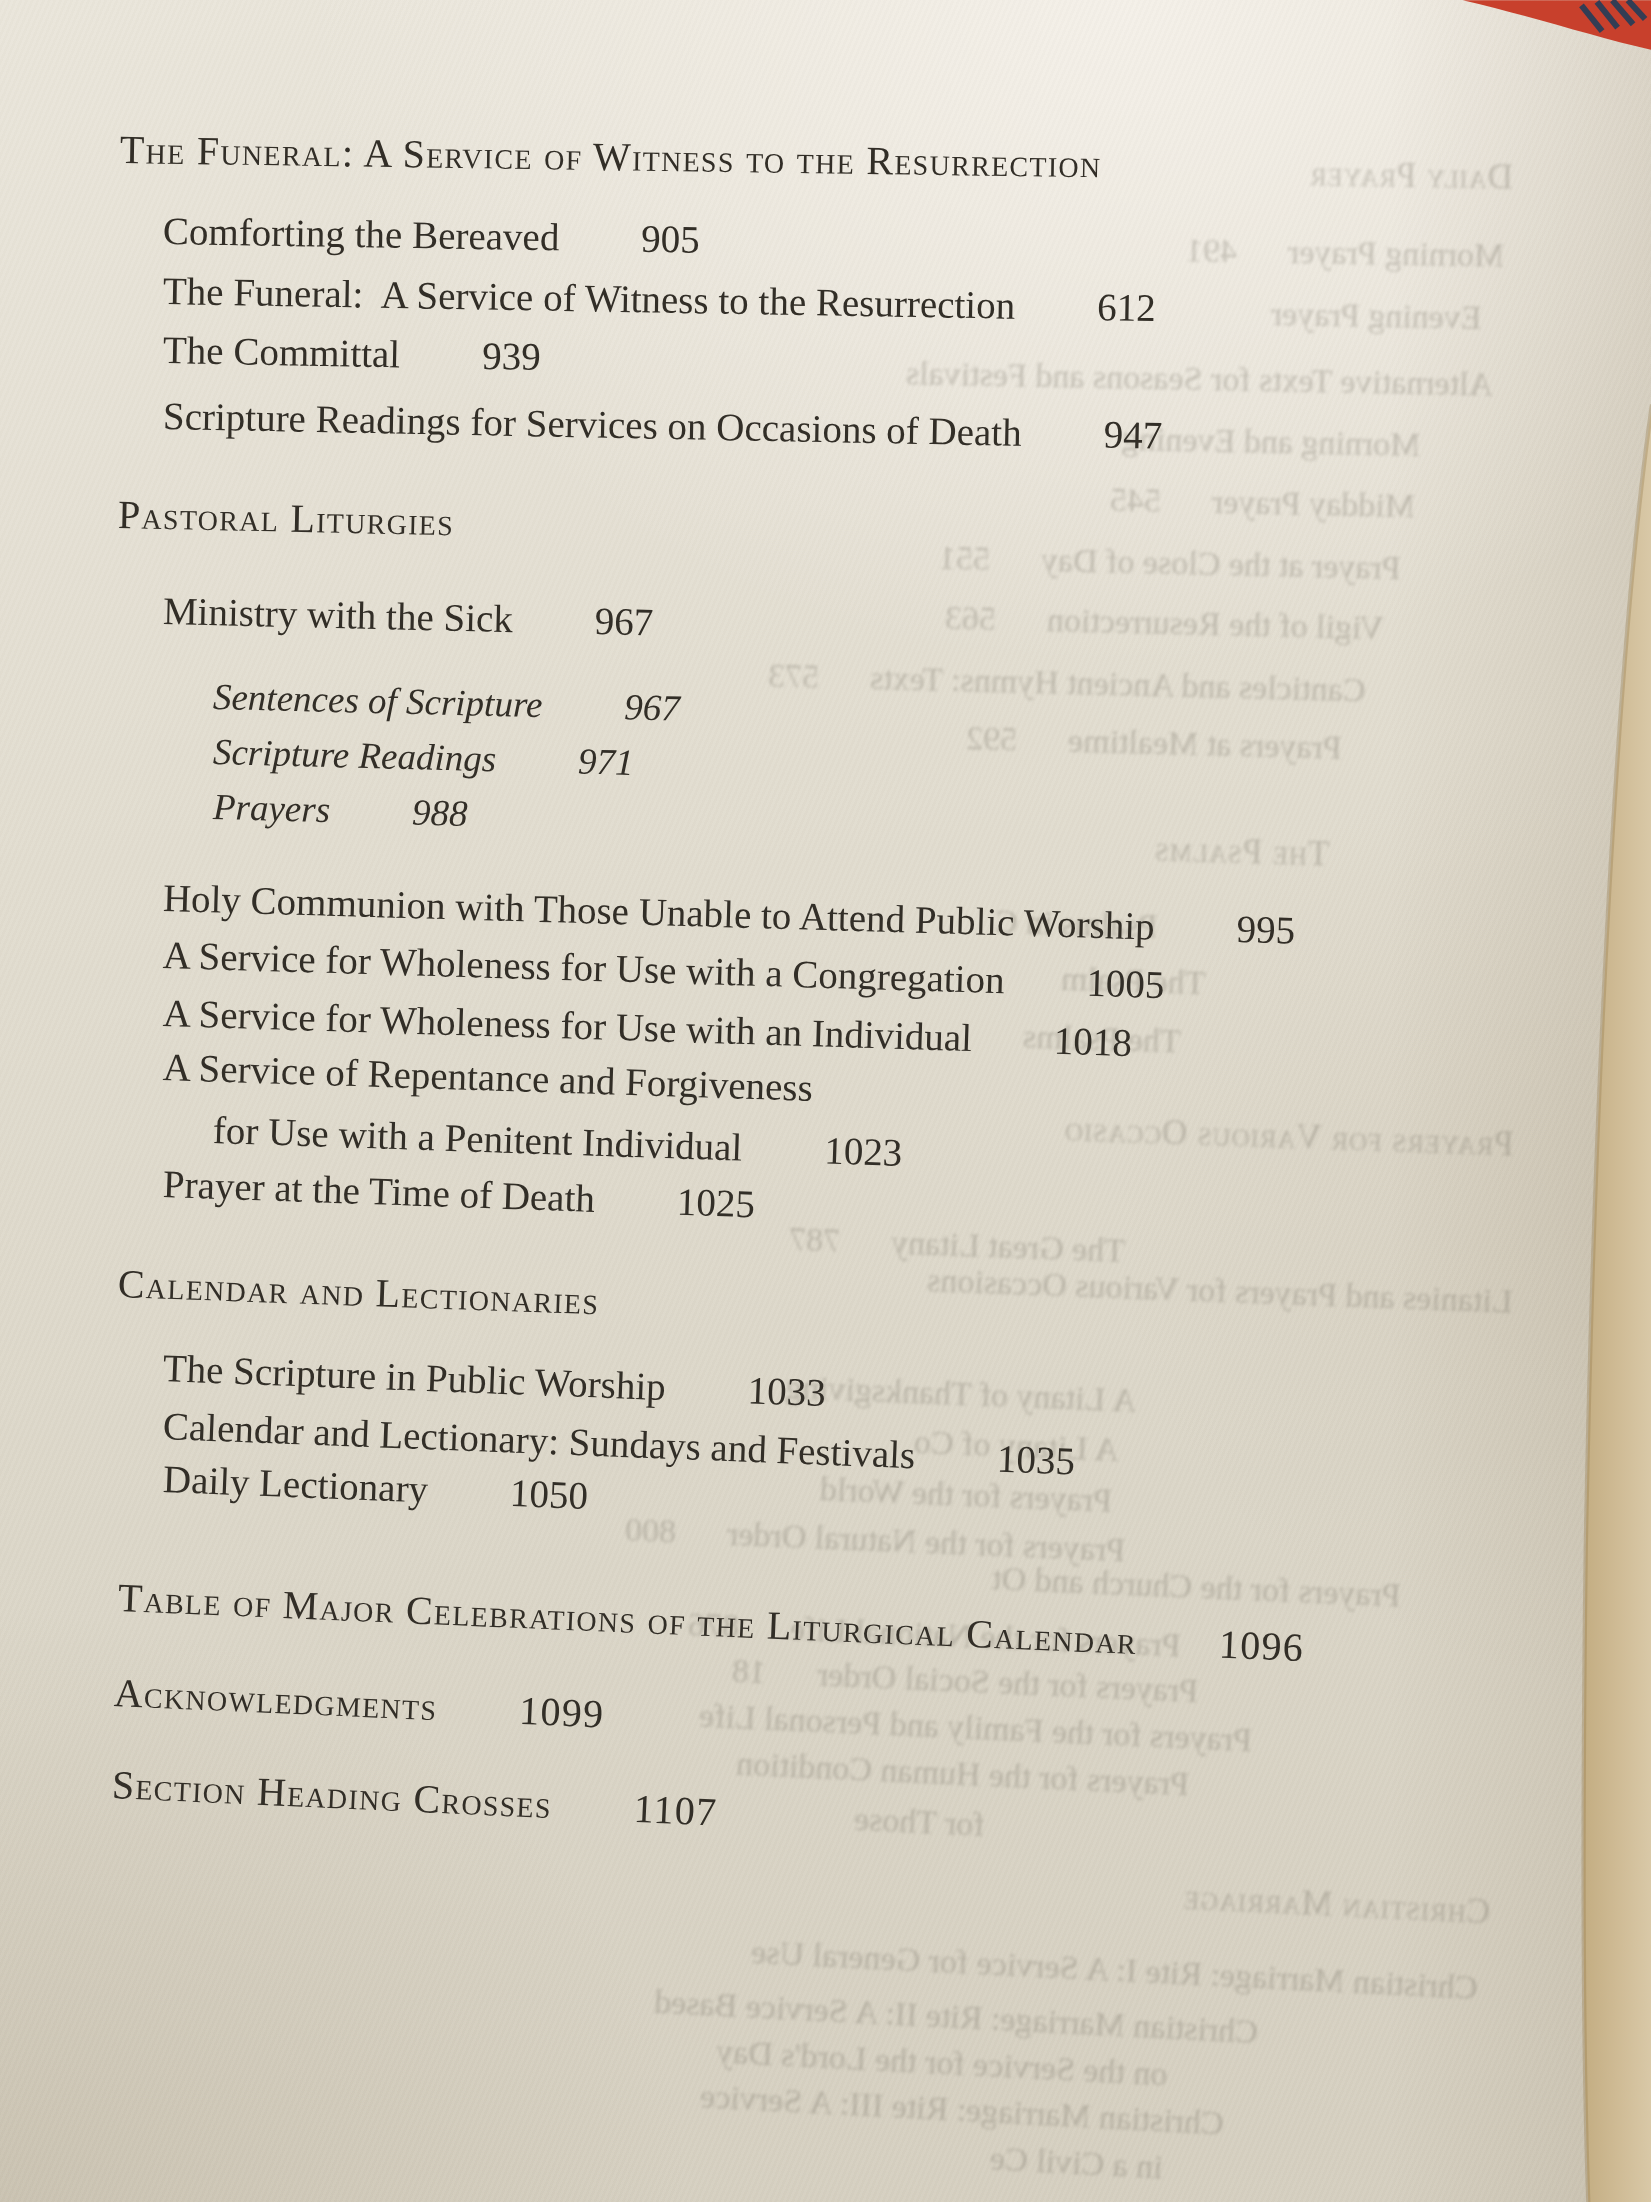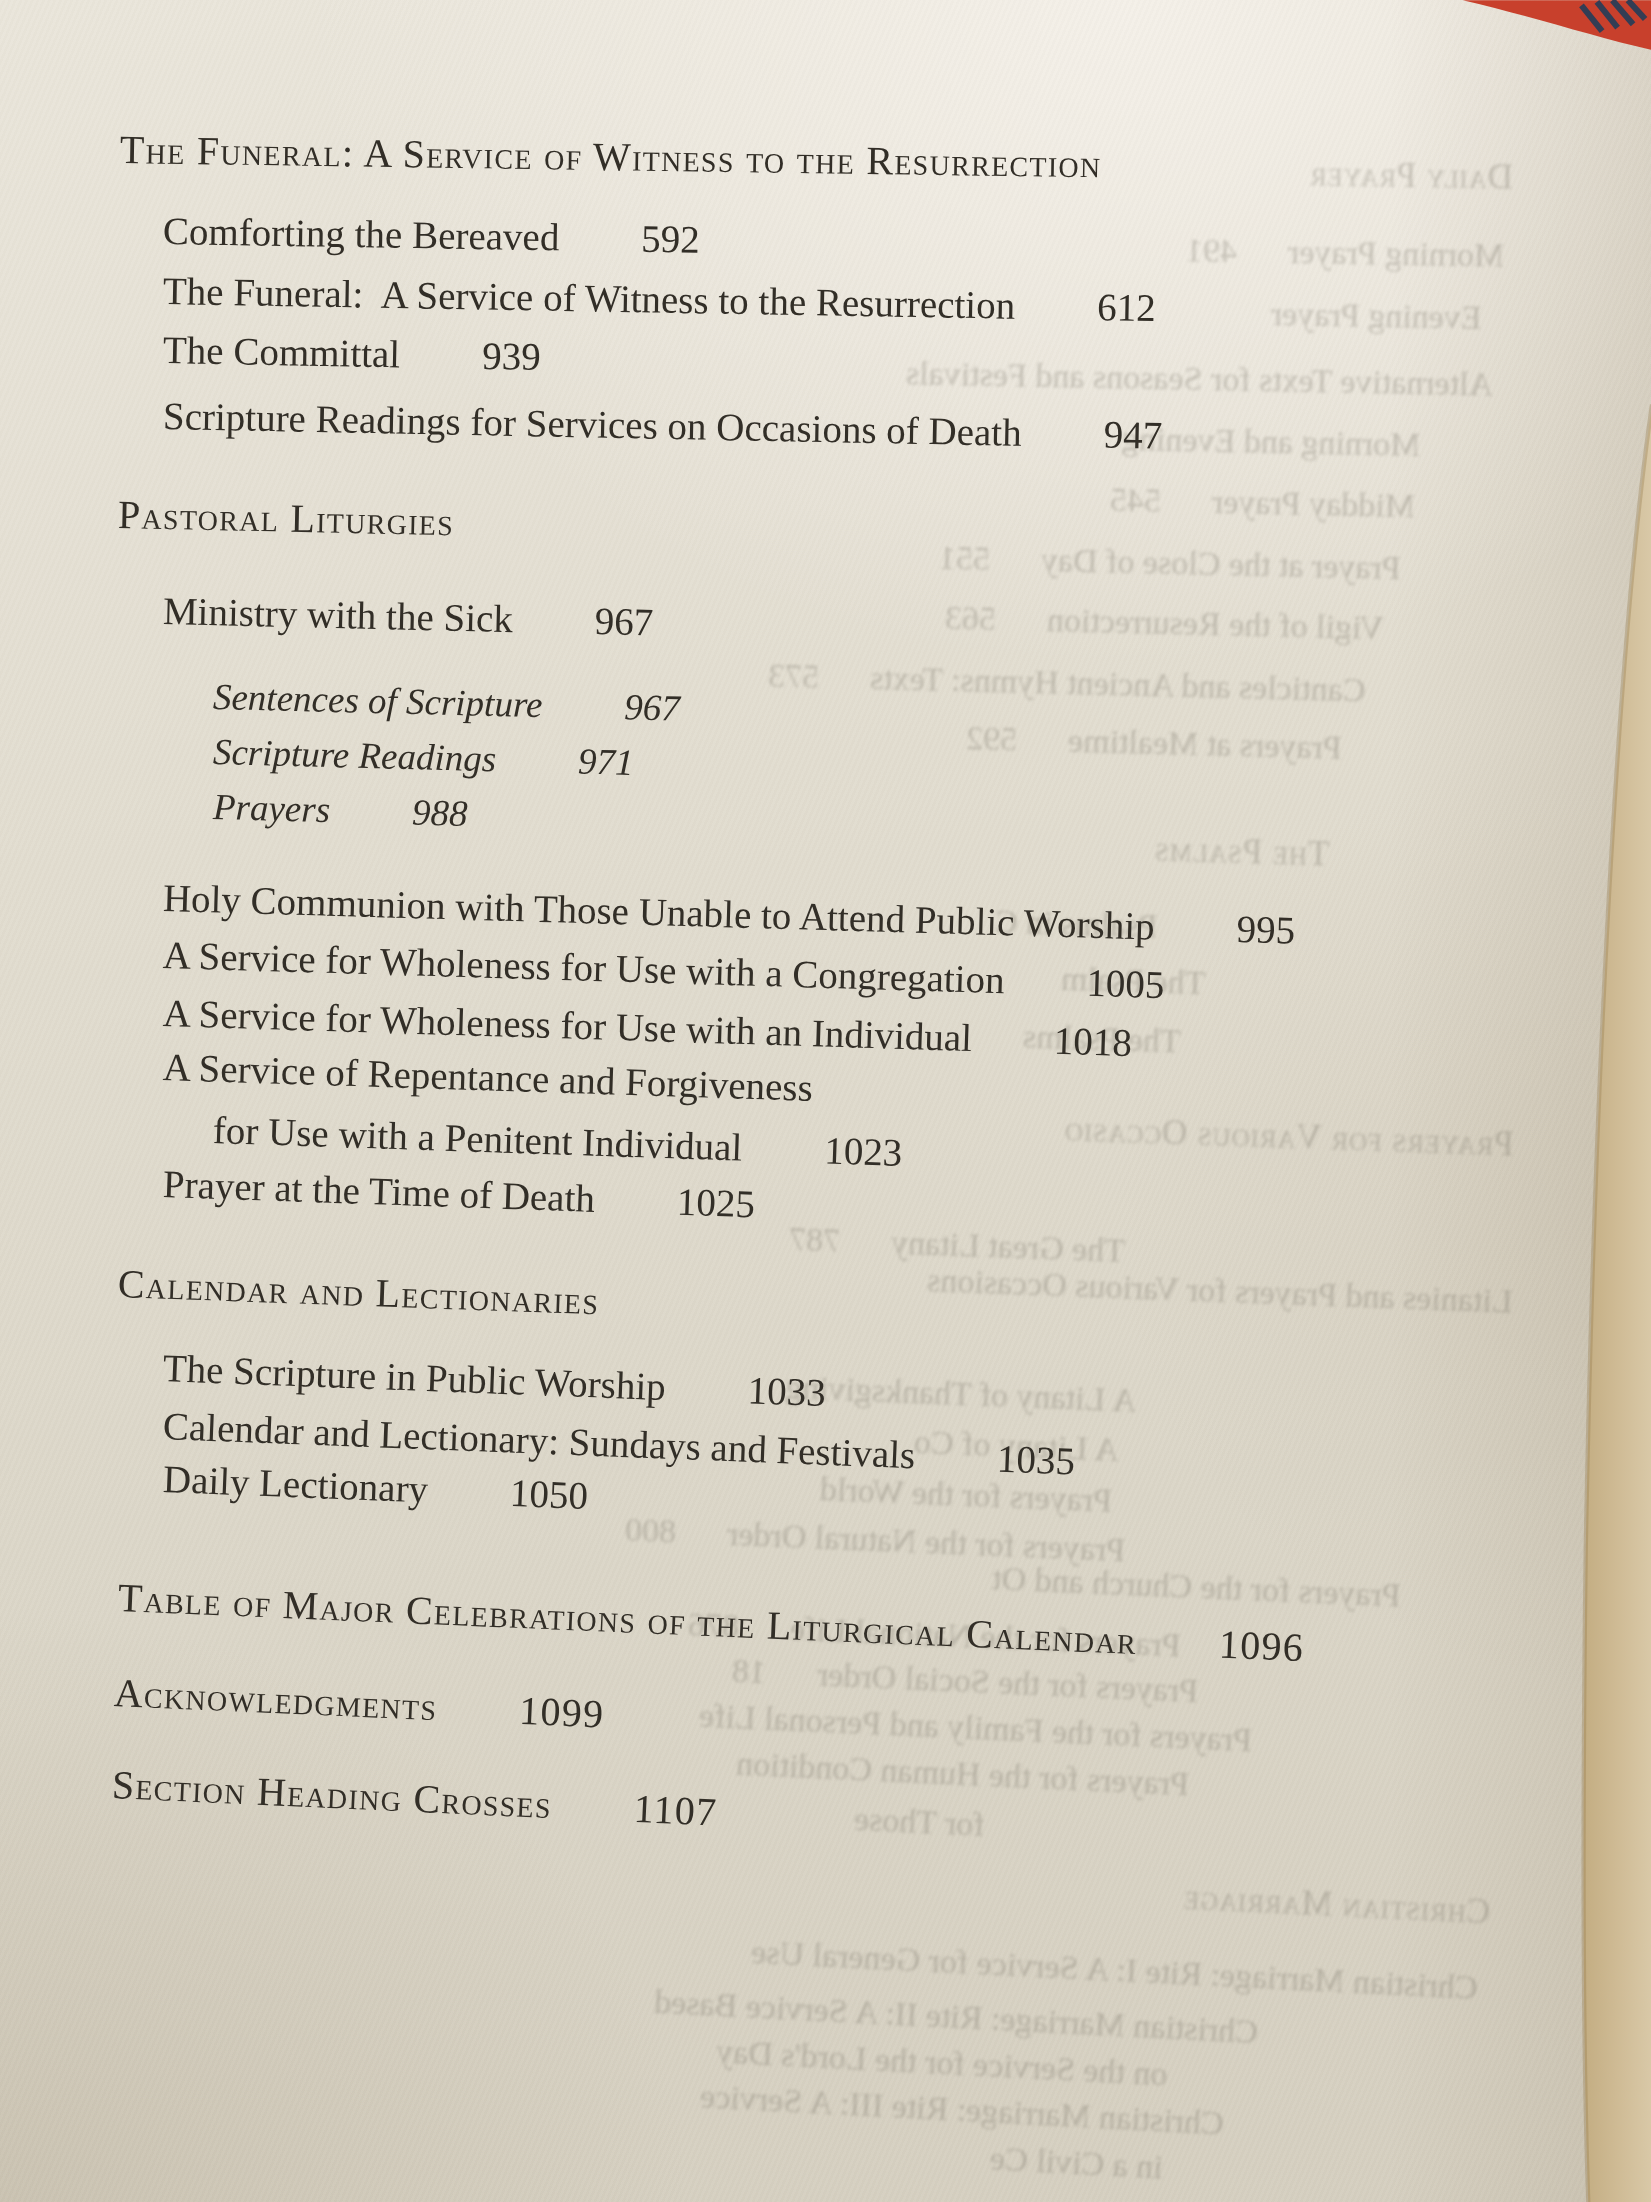--- a/index.html
+++ b/index.html
@@ -99,21 +99,21 @@
       <div class="ghost" style="right: 667px; top: 1803px; transform: rotate(2.67deg) scaleX(-1);">for Those</div>
       <div class="ghost caps" style="right: 162px; top: 1886px; transform: rotate(2.75deg) scaleX(-1);">Christian Marriage</div>
       <div class="ghost" style="right: 174px; top: 1951px; transform: rotate(2.83deg) scaleX(-1);">Christian Marriage: Rite I: A Service for General Use</div>
       <div class="ghost" style="right: 394px; top: 1998px; transform: rotate(2.88deg) scaleX(-1);">Christian Marriage: Rite II: A Service Based</div>
       <div class="ghost" style="right: 484px; top: 2044px; transform: rotate(2.93deg) scaleX(-1);">on the Service for the Lord's Day</div>
       <div class="ghost" style="right: 428px; top: 2091px; transform: rotate(2.98deg) scaleX(-1);">Christian Marriage: Rite III: A Service</div>
       <div class="ghost" style="right: 489px; top: 2144px; transform: rotate(3.04deg) scaleX(-1);">in a Civil Ce</div>
     </div>
   <div id="toc">
       <div class="line heading" style="left: 120px; top: 127px; transform: rotate(0.84deg);"><span>The Funeral: A Service of Witness to the Resurrection</span></div>
-      <div class="line entry" style="left: 163px; top: 209px; transform: rotate(0.93deg);"><span>Comforting the Bereaved</span><span class="num">592</span></div>
+      <div class="line entry" style="left: 163px; top: 209px; transform: rotate(0.93deg);"><span>Comforting the Bereaved</span><span class="num">905</span></div>
       <div class="line entry" style="left: 163px; top: 269px; transform: rotate(0.99deg);"><span>The Funeral:  A Service of Witness to the Resurrection</span><span class="num">612</span></div>
       <div class="line entry" style="left: 163px; top: 328px; transform: rotate(1.06deg);"><span>The Committal</span><span class="num">939</span></div>
       <div class="line entry" style="left: 163px; top: 394px; transform: rotate(1.13deg);"><span>Scripture Readings for Services on Occasions of Death</span><span class="num">947</span></div>
       <div class="line heading" style="left: 118px; top: 492px; transform: rotate(1.24deg);"><span>Pastoral Liturgies</span></div>
       <div class="line entry" style="left: 163px; top: 589px; transform: rotate(1.34deg);"><span>Ministry with the Sick</span><span class="num">967</span></div>
       <div class="line sub" style="left: 213px; top: 676px; transform: rotate(1.44deg);"><span>Sentences of Scripture</span><span class="num">967</span></div>
       <div class="line sub" style="left: 213px; top: 731px; transform: rotate(1.5deg);"><span>Scripture Readings</span><span class="num">971</span></div>
       <div class="line sub" style="left: 213px; top: 786px; transform: rotate(1.56deg);"><span>Prayers</span><span class="num">988</span></div>
       <div class="line entry" style="left: 163px; top: 876px; transform: rotate(1.65deg);"><span>Holy Communion with Those Unable to Attend Public Worship</span><span class="num">995</span></div>
       <div class="line entry" style="left: 163px; top: 933px; transform: rotate(1.72deg);"><span>A Service for Wholeness for Use with a Congregation</span><span class="num">1005</span></div>

